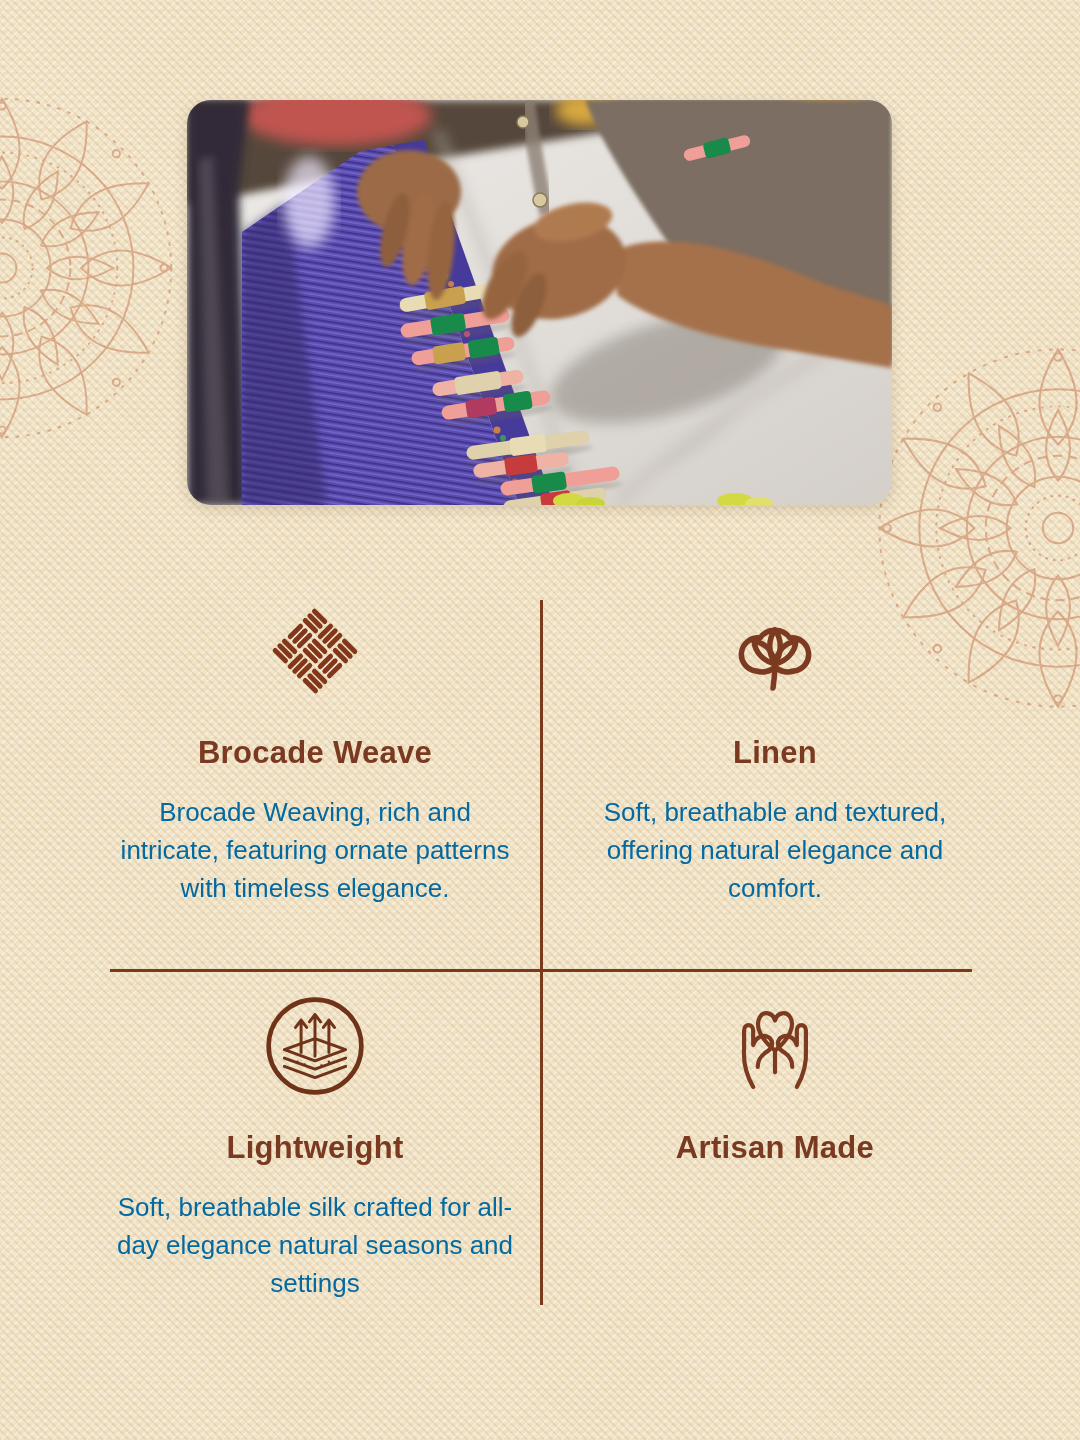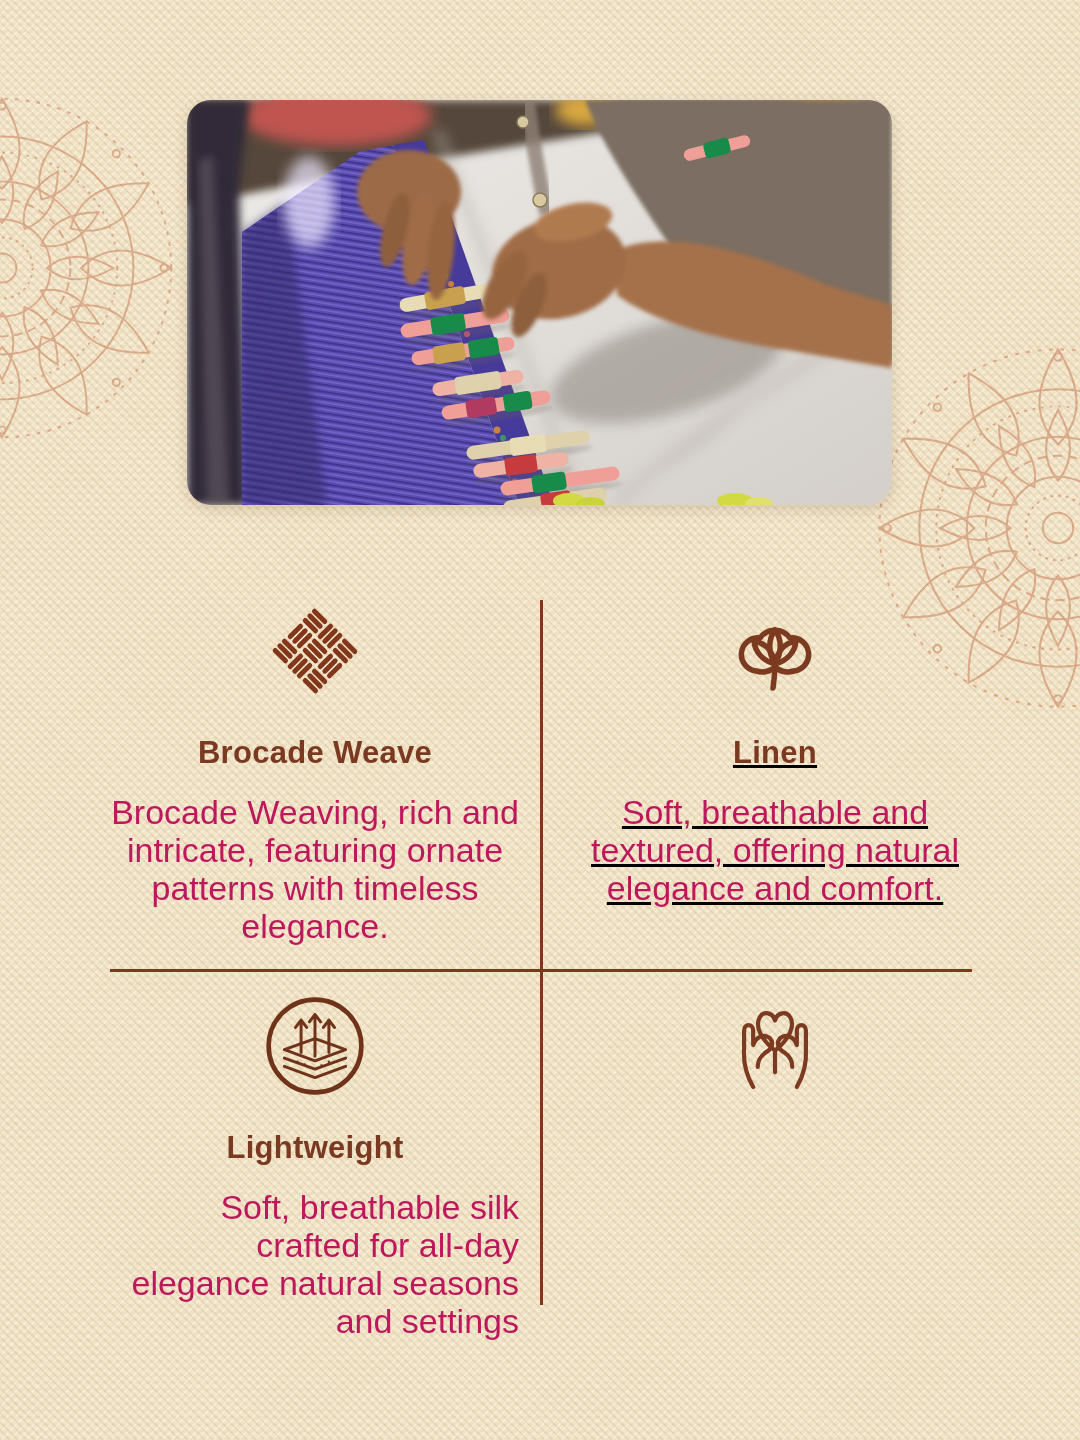--- a/index.html
+++ b/index.html
@@ -30,30 +30,30 @@
 
   .divider{position:absolute;background:#7c3a1d;}
   .divider.v{left:540px;top:600px;width:3px;height:705px;}
   .divider.h{left:110px;top:969px;width:862px;height:3px;}
 
   .cell{
     position:absolute;width:440px;display:flex;flex-direction:column;
     align-items:center;text-align:center;
   }
   .cell.tl{left:95px;top:598px;}
-  .cell.tr{left:555px;top:598px;text-decoration:underline;}
-  .cell.bl{left:95px;top:993px;text-align:right;}
+  .cell.tr{left:555px;top:598px;}
+  .cell.bl{left:95px;top:993px;}
   .cell.br{left:555px;top:993px;}
   .icon-box{height:106px;display:flex;align-items:center;justify-content:center;}
   .feature-title{
     margin:32px 0 0;font-size:31px;line-height:34px;font-weight:700;
     color:#7a3a21;letter-spacing:.3px;
   }
   .feature-desc{
-    margin:23px 16px 0;font-size:34px;line-height:38px;color:#be185d;
+    margin:23px 16px 0;font-size:26px;line-height:38px;color:#0369a1;
     max-width:410px;font-weight:400;
   }
 </style>
 </head>
 <body>
 
 <div class="weave-bg"></div>
 
 <svg width="0" height="0" style="position:absolute">
   <defs>
@@ -351,13 +351,14 @@
 
 <div class="cell br">
   <div class="icon-box">
     <svg width="100" height="104" viewBox="0 0 110 110" fill="none" stroke="#7c3b20" stroke-width="4.6" stroke-linecap="round" stroke-linejoin="round">
       <path d="M55,60 C39,47 33,33 38,24 C42,16 53,18 55,27 C57,18 68,16 72,24 C77,33 71,47 55,60 Z"></path>
       <path d="M31,100 C24,88 20,74 21,59 L21,38 C21,30 31,30 31,38 L31,54 C34,45 43,41 49,46 C54,51 52,58 45,62 C39,66 36,71 36,78"></path>
       <path d="M79,100 C86,88 90,74 89,59 L89,38 C89,30 79,30 79,38 L79,54 C76,45 67,41 61,46 C56,51 58,58 65,62 C71,66 74,71 74,78"></path>
       <path d="M55,60 L55,84"></path>
     </svg>
   </div>
+  <h3 class="feature-title">Artisan Made</h3>
 </div>
 
 </body></html>

